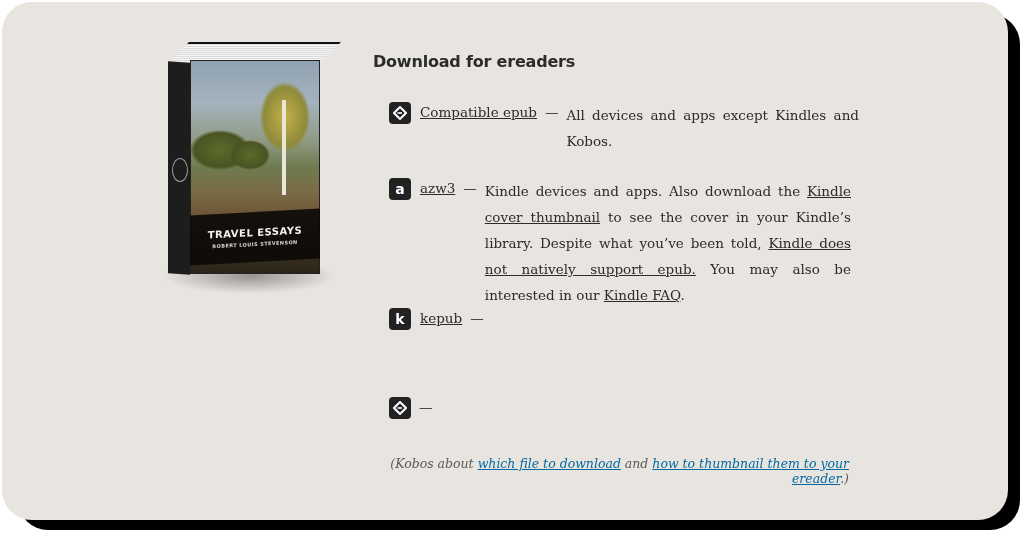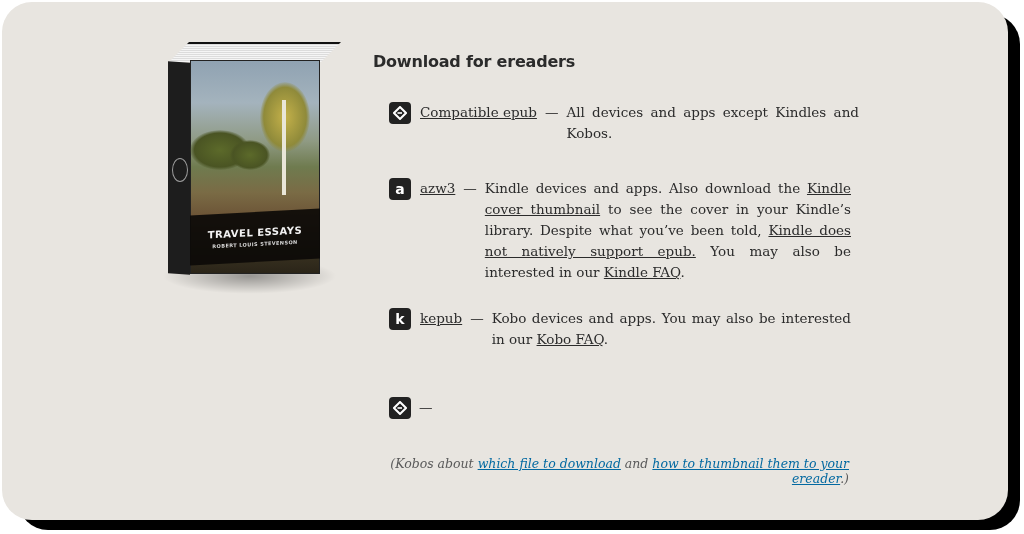--- a/index.html
+++ b/index.html
@@ -85,21 +85,21 @@
     color: #fff; display: flex; align-items: center; justify-content: center;
     font-family: "DejaVu Sans", sans-serif; font-weight: bold; font-size: 14px;
     flex: 0 0 22px; margin-top: 0px;
   }
   .fmt-link {
     color: #2b2b2b; text-decoration: underline; font-size: 13.5px;
     margin-left: 9px; white-space: nowrap; line-height: 21px; cursor: pointer;
   }
   .fmt-dash { font-size: 13.5px; color: #2b2b2b; margin: 0 8px; line-height: 21px; }
   .fmt-desc {
-    font-size: 13.5px; color: #2b2b2b; line-height: 21px; text-align: justify;
+    font-size: 13.5px; color: #2b2b2b; line-height: 26px; text-align: justify;
   }
   .fmt-desc a { color: #2b2b2b; text-decoration: underline; cursor: pointer; }
   .note {
     position: absolute; left: 14px; top: 404px; width: 462px;
     font-style: italic; font-size: 12.5px; color: #5a5a5a; text-align: right;
   }
   .note a { color: #0369a1; text-decoration: underline; cursor: pointer; }
 </style>
 </head>
 <body>
@@ -144,21 +144,20 @@
       <span class="fmt-icon">a</span>
       <a class="fmt-link">azw3</a>
       <span class="fmt-dash">—</span>
       <span class="fmt-desc" style="width:368px;"><span>Kindle devices and apps. Also download the </span><a>Kindle cover thumbnail</a><span> to see the cover in your Kindle’s library. Despite what you’ve been told, </span><a>Kindle does not natively support epub.</a><span> You may also be interested in our </span><a>Kindle FAQ</a><span>.</span></span>
     </div>
 
     <div class="fmt" style="top:256px;width:462px;">
       <span class="fmt-icon">k</span>
       <a class="fmt-link">kepub</a>
       <span class="fmt-dash">—</span>
-      <span class="fmt-desc" style="width:362px;"><span>Kobo devices and apps. You may also be interested in our </span><a>Kobo FAQ</a><span>.</span></span>
     </div>
 
     <div class="fmt" style="top:345px;width:462px;">
       <span class="fmt-icon">
         <svg width="14" height="14" viewBox="0 0 14 14">
             <path d="M7 1 L13 7 L7 13 L1 7 Z" fill="none" stroke="#fff" stroke-width="2"></path>
             <path d="M4.5 7 L9 7" stroke="#fff" stroke-width="1.6"></path>
           </svg>
       </span>
       <span class="fmt-dash">—</span>

